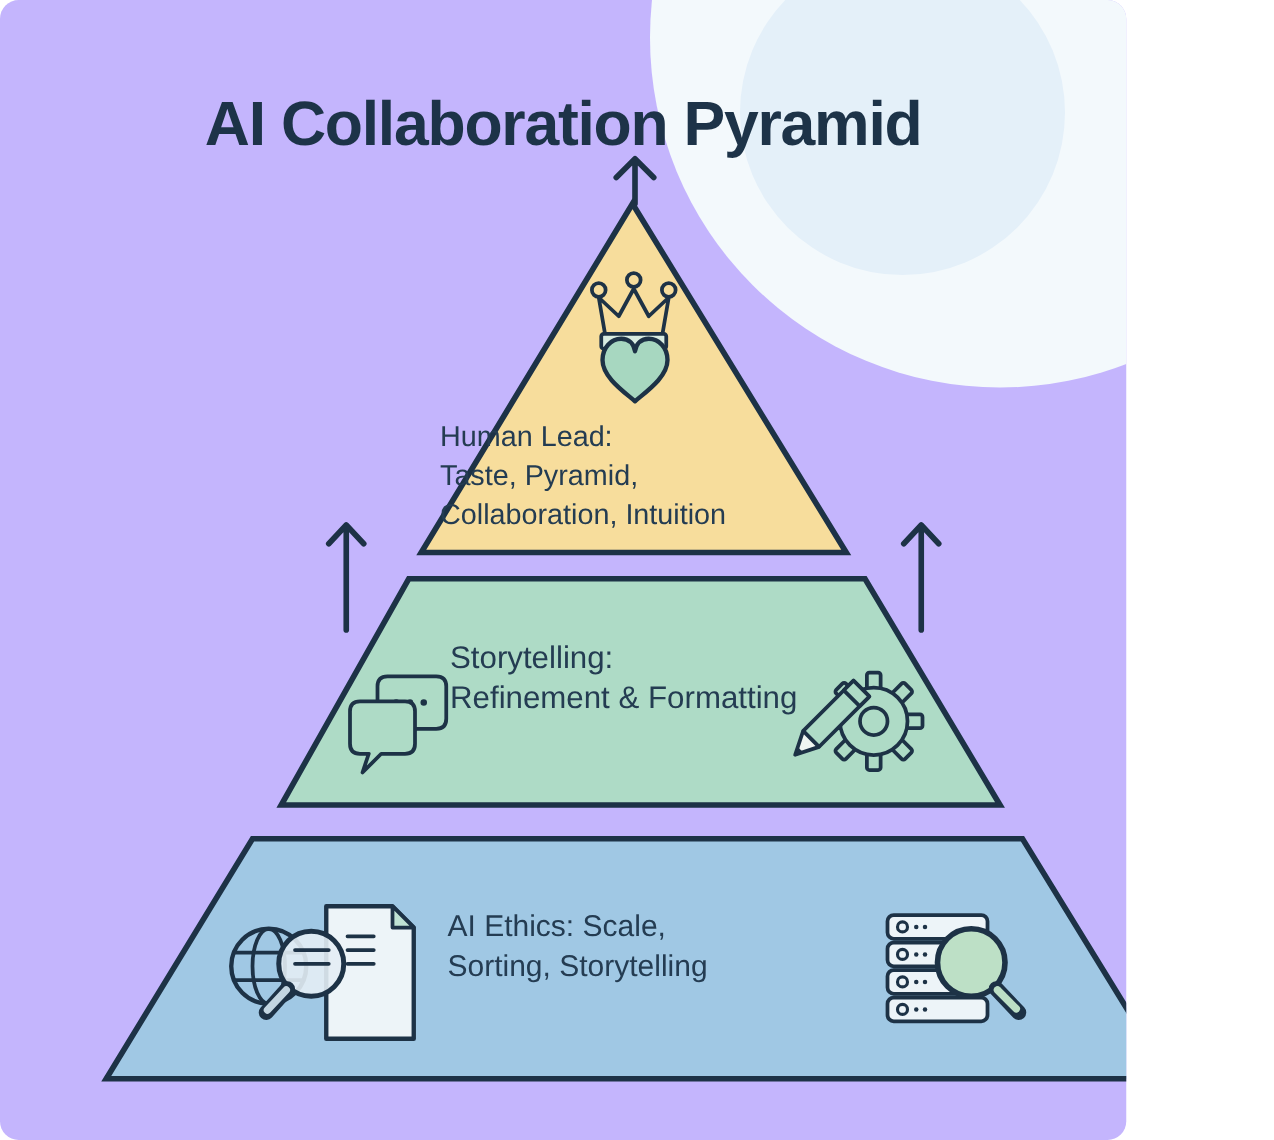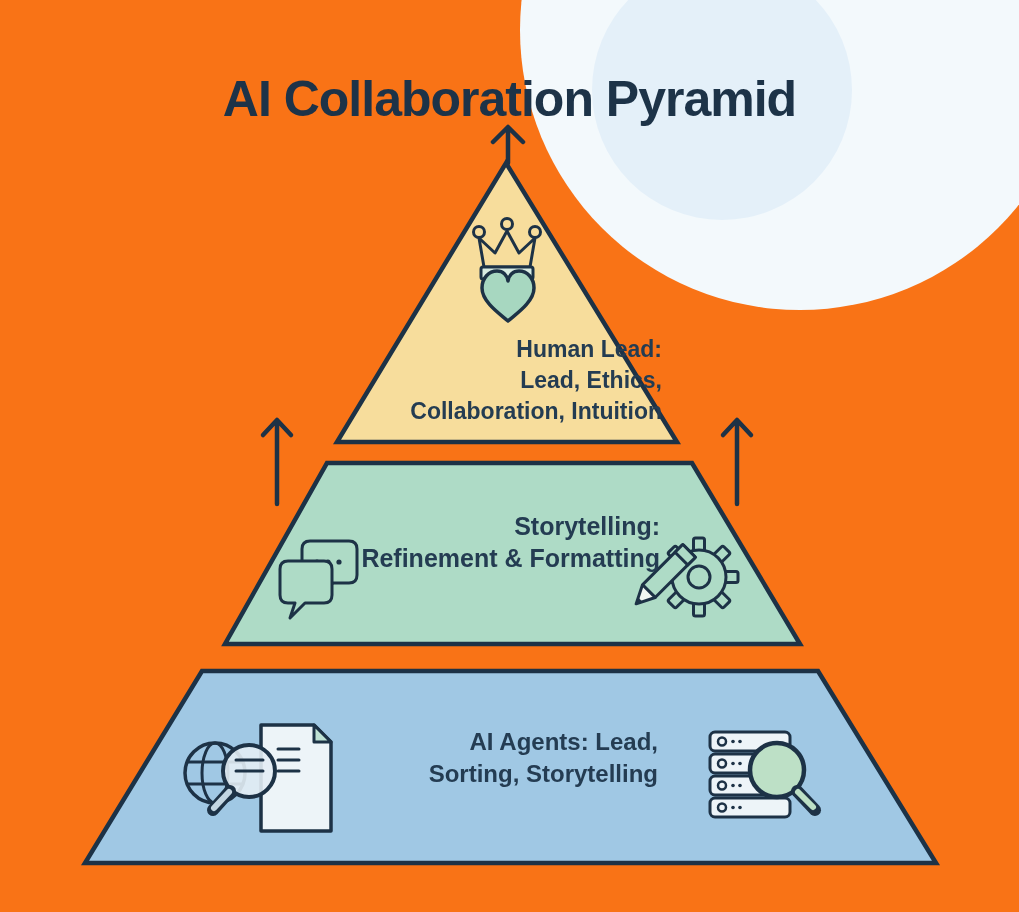--- a/index.html
+++ b/index.html
@@ -1,36 +1,37 @@
 <!DOCTYPE html>
 <html><head>
 <meta charset="utf-8">
 <style>
   html,body { margin:0; padding:0; }
   .stage {
-    position:relative; width:1019px; height:912px;
-    background:#f97316; overflow:hidden;
+    position:relative; width:901px; height:912px;
+    background:#c4b5fd; overflow:hidden;
     font-family:"Liberation Sans", sans-serif;
+    border-radius:15px;
   }
   .swoosh-outer {
     position:absolute; left:520px; top:-250px; width:560px; height:560px;
     border-radius:50%; background:#f3f9fc;
   }
   .swoosh-inner {
     position:absolute; left:592px; top:-40px; width:260px; height:260px;
     border-radius:50%; background:#e4f0f9;
   }
   .title {
     position:absolute; top:36px; left:0; width:100%;
     text-align:center; font-size:50px; font-weight:700;
     letter-spacing:-1px; color:#1d3348; white-space:nowrap;
   }
   svg.diagram { position:absolute; left:0; top:0; }
   .tier-text {
-    position:absolute; text-align:right; font-weight:700;
+    position:absolute; text-align:left; font-weight:400;
     color:#243c52; z-index:5;
   }
   .tier-text .line { display:block; }
   .tt-top    { left:352px; top:334px; width:310px; font-size:23px; line-height:31px; }
   .tt-mid    { left:360px; top:510px; width:300px; font-size:25px; line-height:32px; }
   .tt-bottom { left:358px; top:726px; width:300px; font-size:24px; line-height:32px; }
 </style>
 </head>
 <body>
 
@@ -132,27 +133,27 @@
           <circle cx="740" cy="807.5" r="1.8"></circle>
       </g>
       <circle cx="777" cy="770" r="27" stroke="#1d3246" stroke-width="4.5" fill="#bde0c6"></circle>
       <line x1="797" y1="791" x2="815" y2="810" stroke="#1d3246" stroke-width="12" stroke-linecap="round"></line>
       <line x1="798" y1="792" x2="813" y2="807" stroke-width="6" stroke-linecap="round" stroke="#bcdfc5"></line>
     </g>
   </svg>
 
   <div class="tier-text tt-top">
     <span class="line">Human Lead:</span>
-    <span class="line">Lead, Ethics,</span>
+    <span class="line">Taste, Pyramid,</span>
     <span class="line">Collaboration, Intuition</span>
   </div>
 
   <div class="tier-text tt-mid">
     <span class="line">Storytelling:</span>
     <span class="line">Refinement &amp; Formatting</span>
   </div>
 
   <div class="tier-text tt-bottom">
-    <span class="line">AI Agents: Lead,</span>
+    <span class="line">AI Ethics: Scale,</span>
     <span class="line">Sorting, Storytelling</span>
   </div>
 
 </div>
 
 </body></html>

